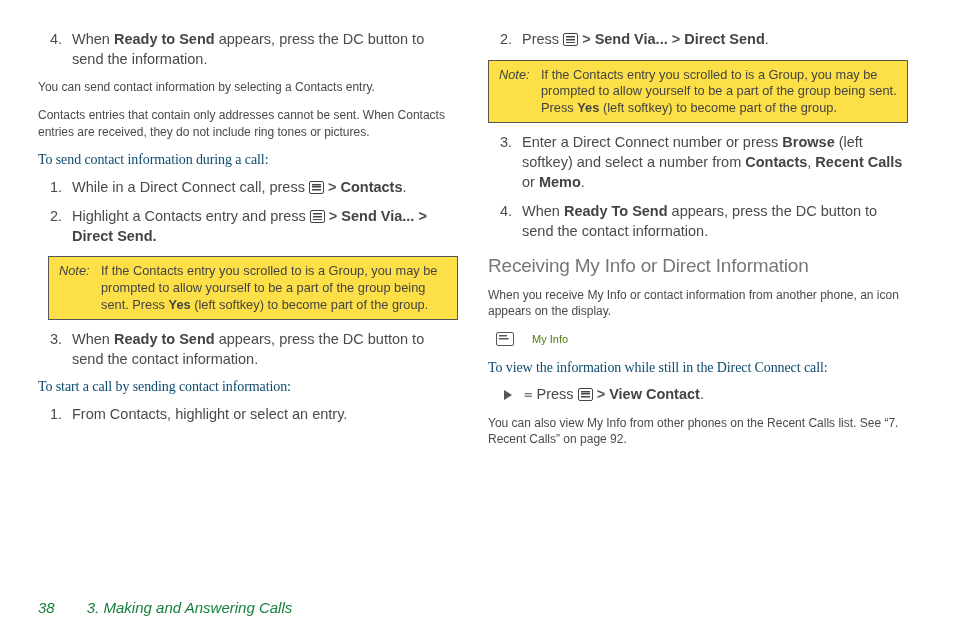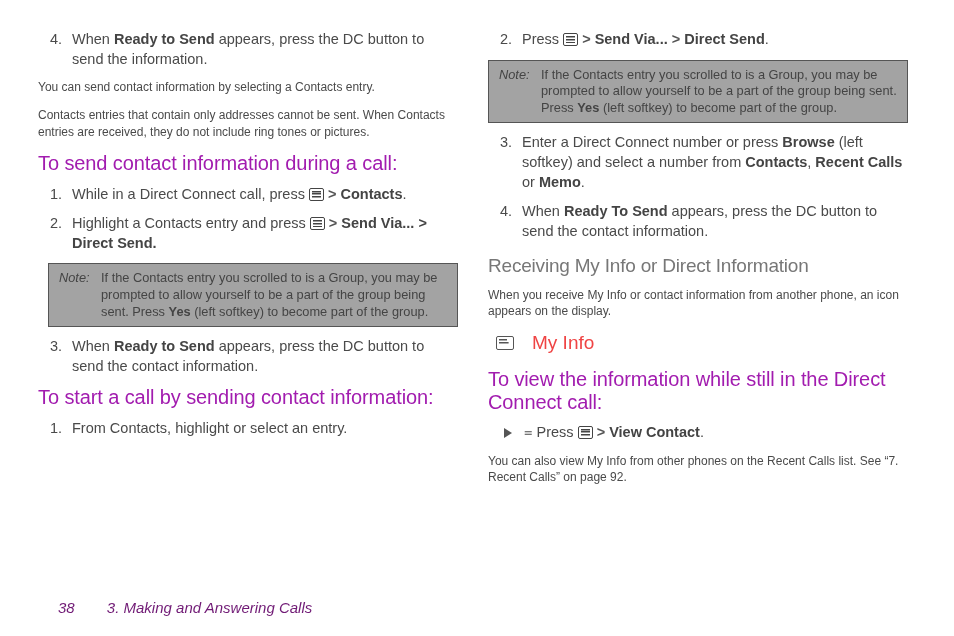--- a/index.html
+++ b/index.html
@@ -28,24 +28,25 @@
     margin: 14px 0 10px 0;
     letter-spacing: -0.2px;
   }
   .para {
     font-size: 12px;
     line-height: 1.35;
     margin-bottom: 12px;
     color: #4a4a4a;
   }
   .subhead {
-    font-size: 20px;
-    color: #a21caf;
+    font-size: 14px;
+    color: #0c4a6e;
     margin: 10px 0 10px 0;
     letter-spacing: -0.1px;
+    font-family: Liberation Serif, serif;
   }
   ol.steps {
     list-style: none;
     padding-left: 18px;
     margin-bottom: 10px;
   }
   ol.steps li {
     font-size: 14.5px;
     line-height: 1.35;
     margin-bottom: 10px;
@@ -73,21 +74,21 @@
     position: absolute;
     left: 2px; top: 2px; right: 2px; bottom: 2px;
     background:
       linear-gradient(#444,#444) 0 0/100% 1.5px no-repeat,
       linear-gradient(#444,#444) 0 50%/100% 1.5px no-repeat,
       linear-gradient(#444,#444) 0 100%/100% 1.5px no-repeat;
   }
   .gt { font-weight: bold; color: #555; }
   .notebox {
     border: 1px solid #555;
-    background: #a3a3a3;
+    background: #fde047;
     padding: 6px 10px 6px 10px;
     margin: 4px 0 10px 10px;
     font-size: 12.8px;
     line-height: 1.3;
     color: #444;
     display: flex;
   }
   .notebox .nlabel {
     font-style: italic;
     font-weight: normal;
@@ -95,22 +96,22 @@
     color: #444;
   }
   .notebox .ntext { flex: 1; }
   .icon-list {
     margin: 4px 0 14px 8px;
   }
   .icon-row {
     display: flex;
     align-items: center;
     gap: 18px;
-    font-size: 19px;
-    color: #ef4444;
+    font-size: 11px;
+    color: #4d7c0f;
     margin-bottom: 10px;
   }
   .icon-box {
     width: 18px; height: 14px;
     border: 1.5px solid #555;
     border-radius: 2px;
     position: relative;
     flex-shrink: 0;
   }
   .icon-box.info::before {
@@ -158,22 +159,21 @@
     border-top: 5px solid transparent;
     border-bottom: 5px solid transparent;
     border-left: 8px solid #555;
   }
   .footer {
     position: absolute;
     left: 38px;
     bottom: 20px;
     font-size: 15px;
     font-style: italic;
-    color: #701a75;
-    margin-left: 20px;
+    color: #15803d;
   }
   .footer .pnum { font-style: italic; margin-right: 28px; }
 </style>
 </head>
 <body>
 
 <div class="page">
 
   <div class="column">
 

